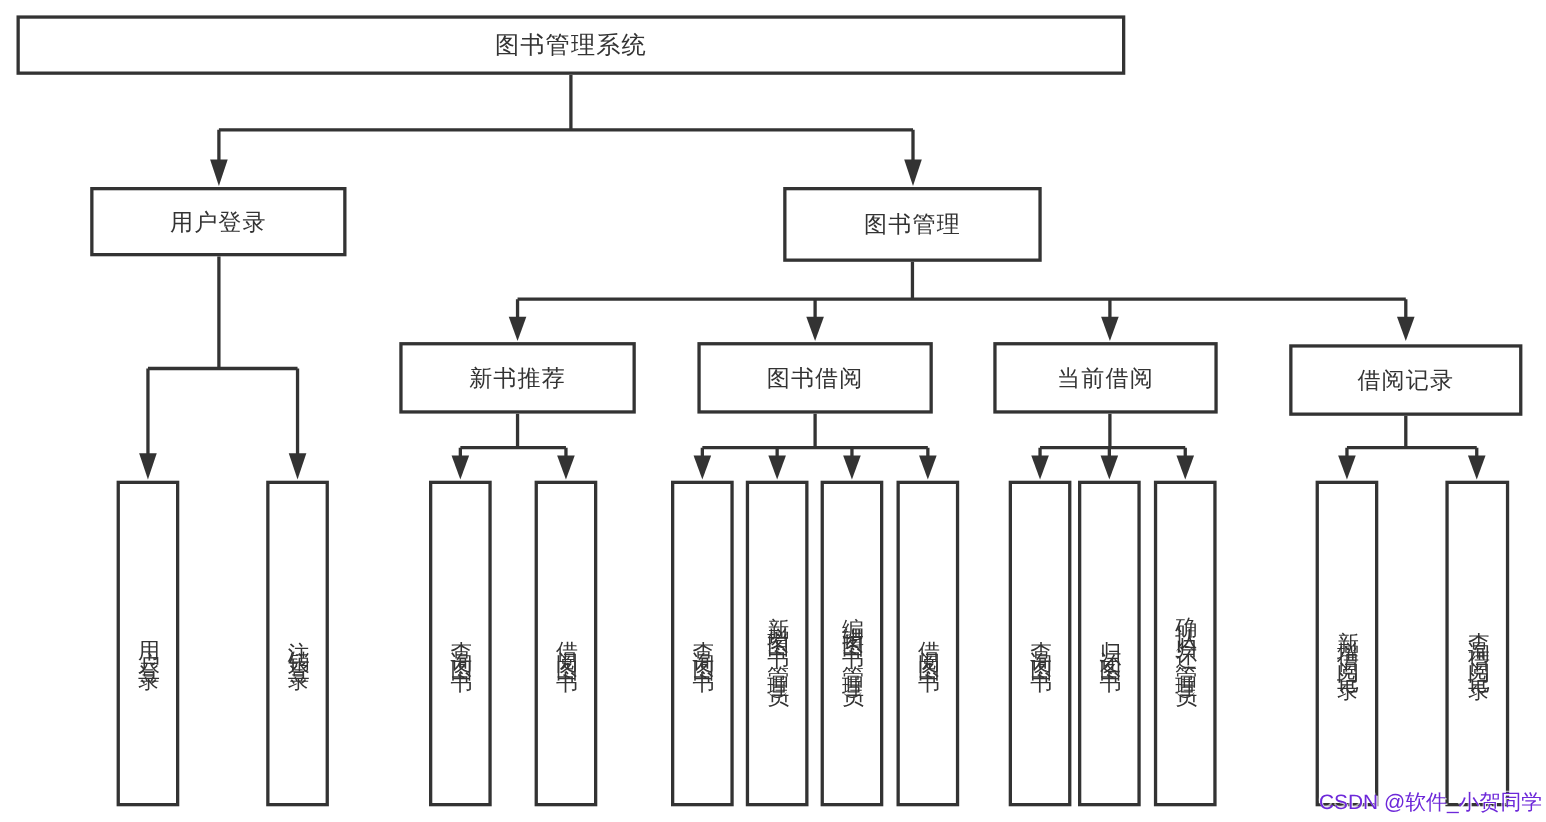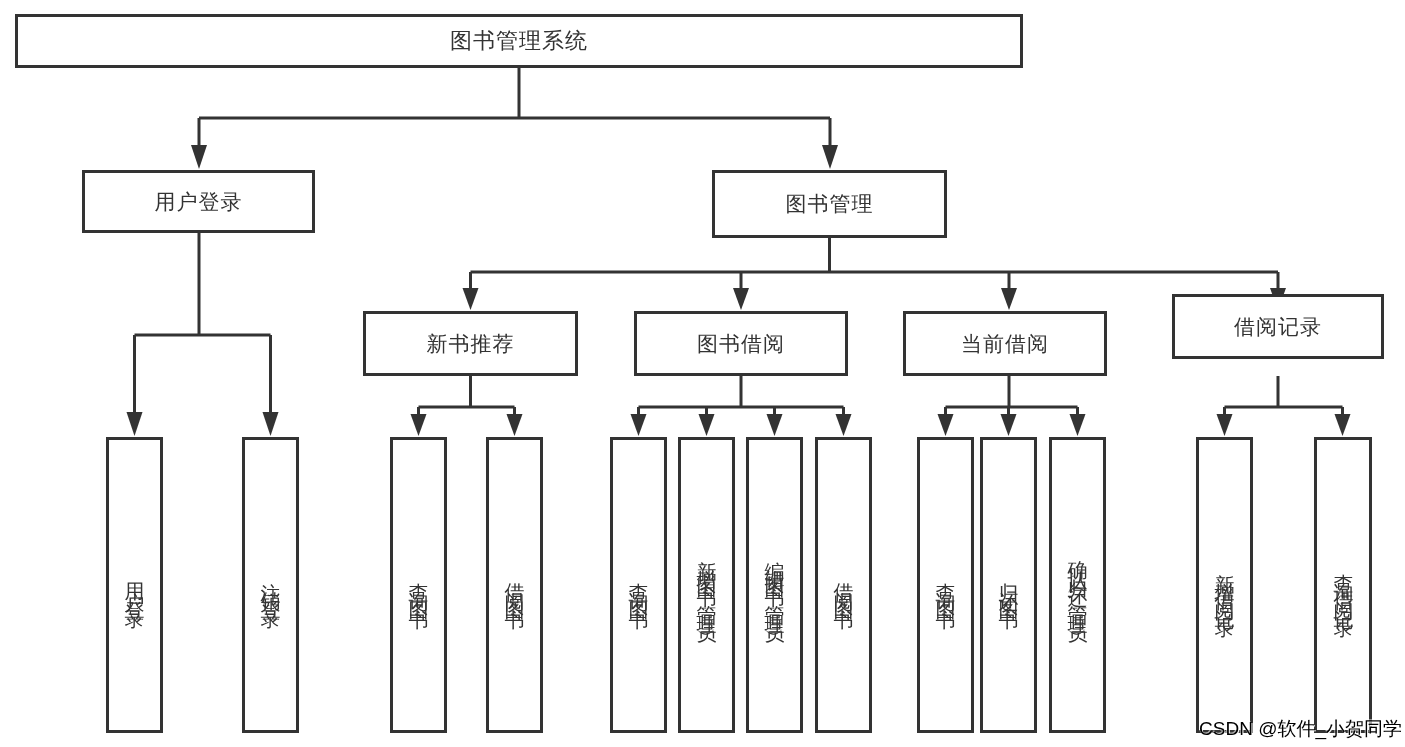--- a/index.html
+++ b/index.html
@@ -39,21 +39,21 @@
     font-size: 20px;
     letter-spacing: 9px;
     line-height: 51px;
   }
   .watermark {
     position: absolute;
     right: 3px;
     bottom: 5px;
     z-index: 3;
     font-size: 19px;
-    color: #000000;
+    color: #6d28d9;
     text-shadow: 1px 1px 0 rgba(255,255,255,0.95), -1px -1px 0 rgba(255,255,255,0.6);
     white-space: nowrap;
   }
 </style>
 </head>
 <body>
 
 <div class="canvas">
 
   <svg class="connectors" viewBox="0 0 1405 747" xmlns="http://www.w3.org/2000/svg">
@@ -94,21 +94,21 @@
   </svg>
 
   <div class="node lvl-root" style="left:15px; top:14px; width:1008px; height:54px;">图书管理系统</div>
 
   <div class="node lvl-2" style="left:82px; top:170px; width:233px; height:63px;">用户登录</div>
   <div class="node lvl-2" style="left:712px; top:170px; width:235px; height:68px;">图书管理</div>
 
   <div class="node lvl-3" style="left:363px; top:311px; width:215px; height:65px;">新书推荐</div>
   <div class="node lvl-3" style="left:634px; top:311px; width:214px; height:65px;text-align:center;">图书借阅</div>
   <div class="node lvl-3" style="left:903px; top:311px; width:204px; height:65px;">当前借阅</div>
-  <div class="node lvl-3" style="left:1172px; top:294px; width:212px; height:65px;">借阅记录</div>
+  <div class="node lvl-3" style="left:1172px; top:313px; width:212px; height:65px;">借阅记录</div>
 
   <div class="node leaf" style="left:106px; top:437px; width:57px; height:296px;">用户登录</div>
   <div class="node leaf" style="left:242px; top:437px; width:57px; height:296px;">注销登录</div>
 
   <div class="node leaf" style="left:390px; top:437px; width:57px; height:296px;">查询图书</div>
   <div class="node leaf" style="left:486px; top:437px; width:57px; height:296px;">借阅图书</div>
 
   <div class="node leaf" style="left:610px; top:437px; width:57px; height:296px;">查询图书</div>
   <div class="node leaf" style="left:678px; top:437px; width:57px; height:296px;">新增图书（管理员）</div>
   <div class="node leaf" style="left:746px; top:437px; width:57px; height:296px;">编辑图书（管理员）</div>

